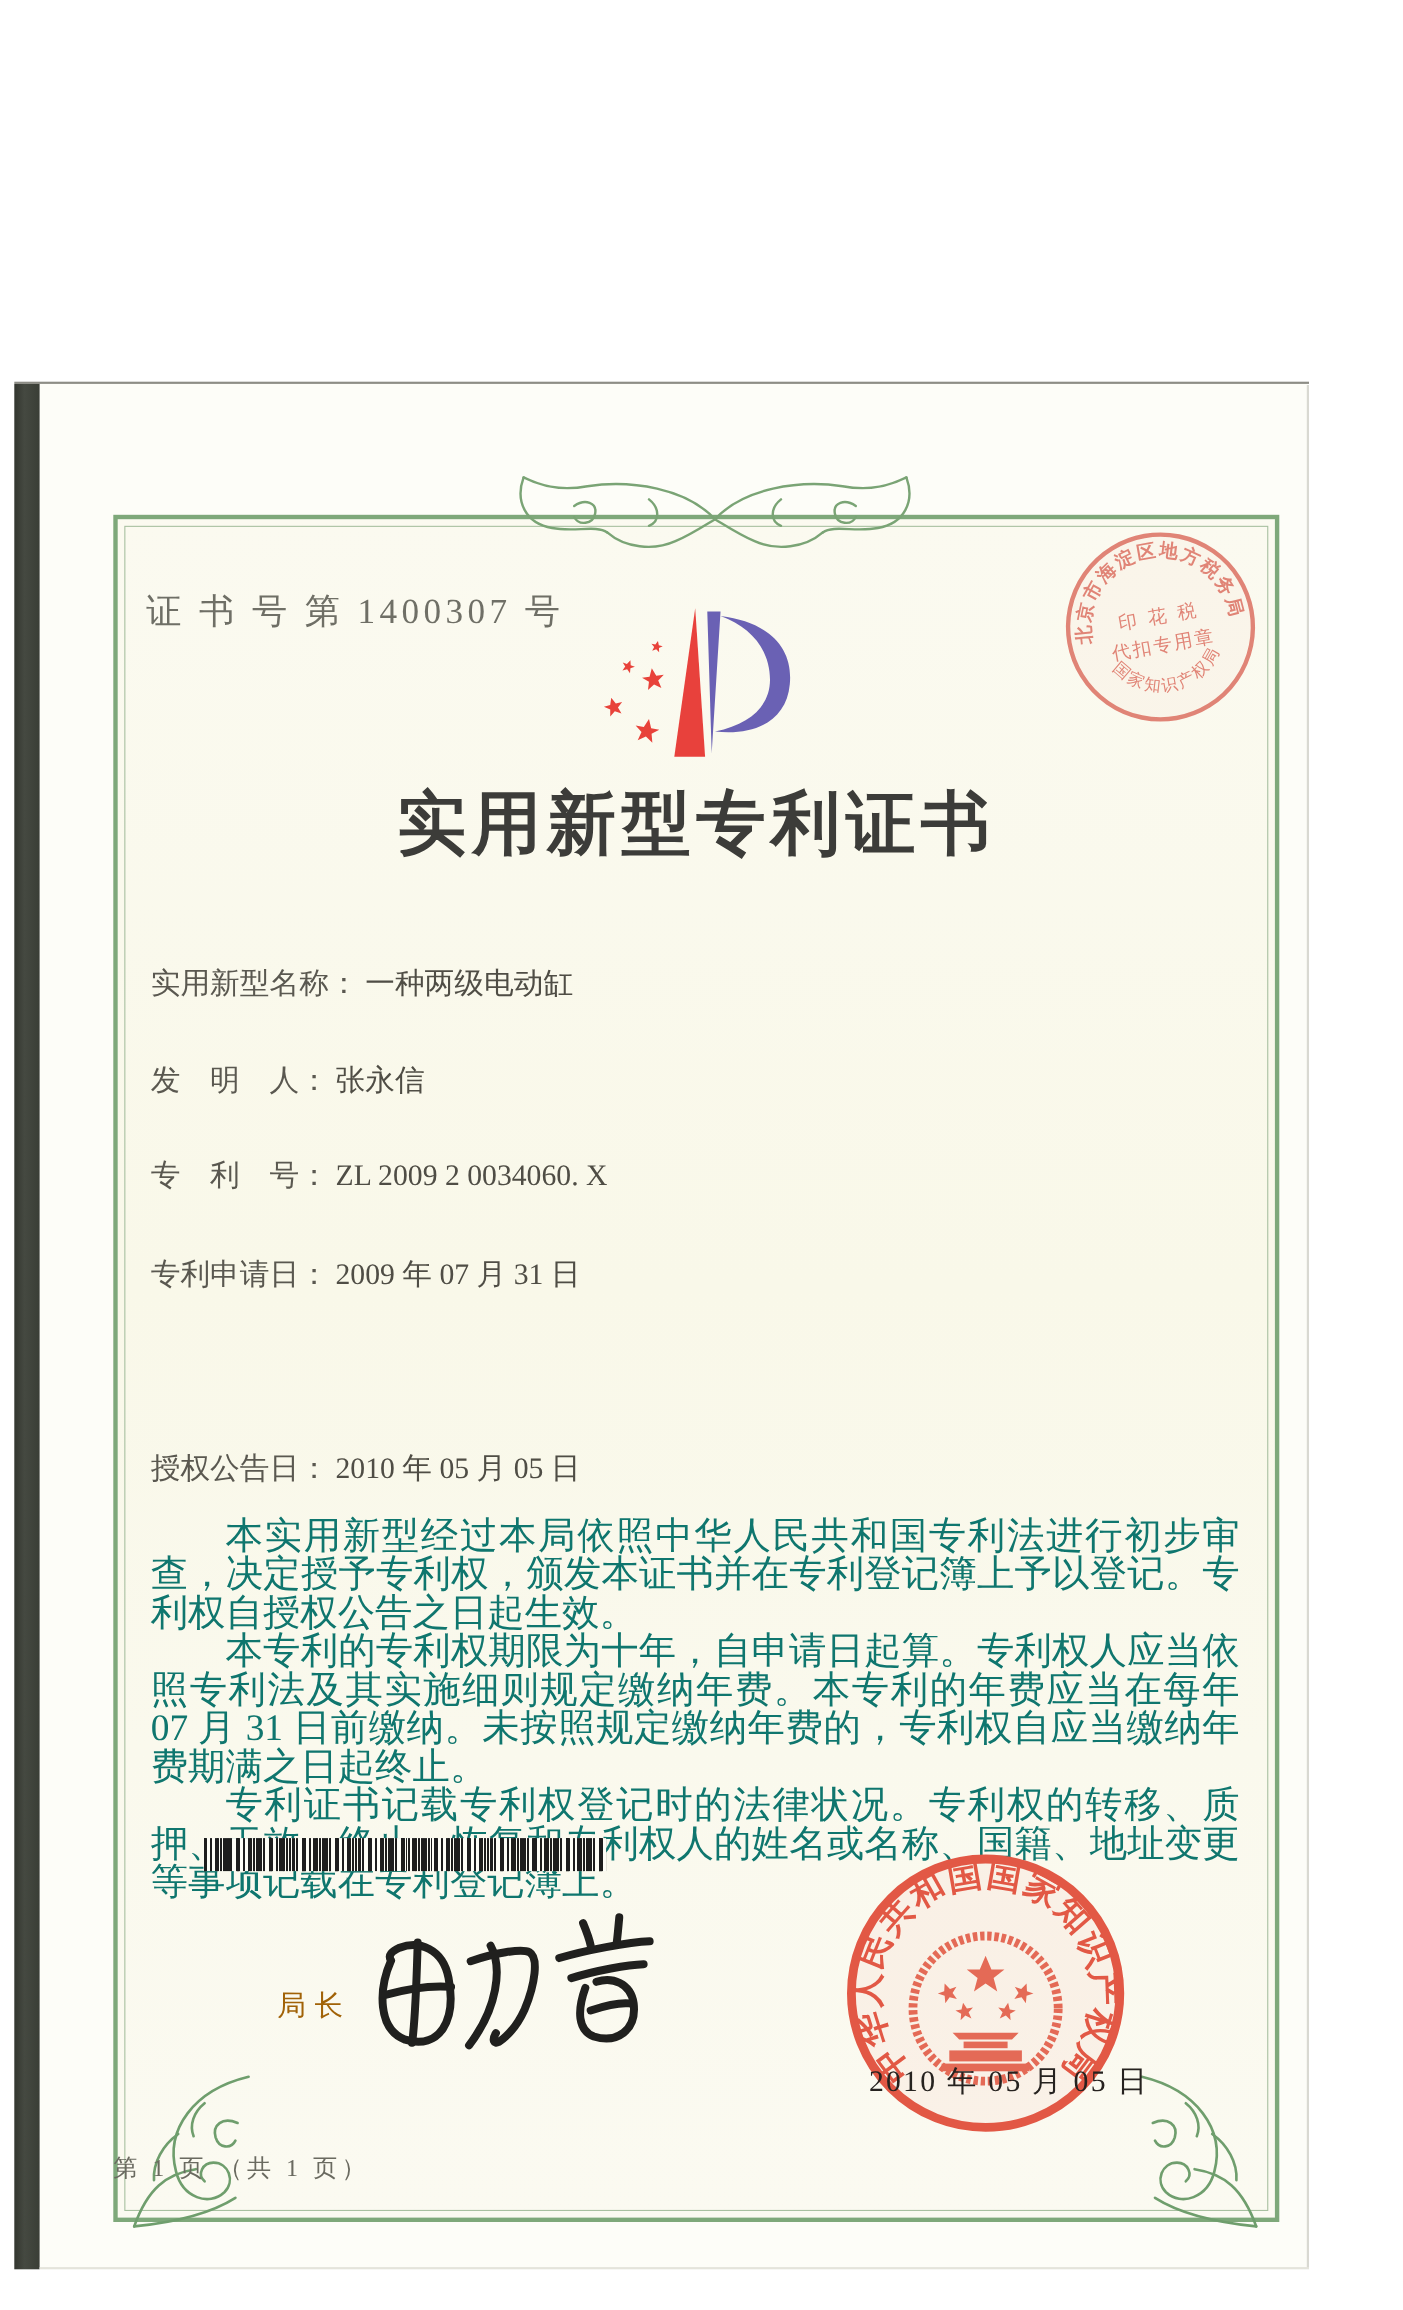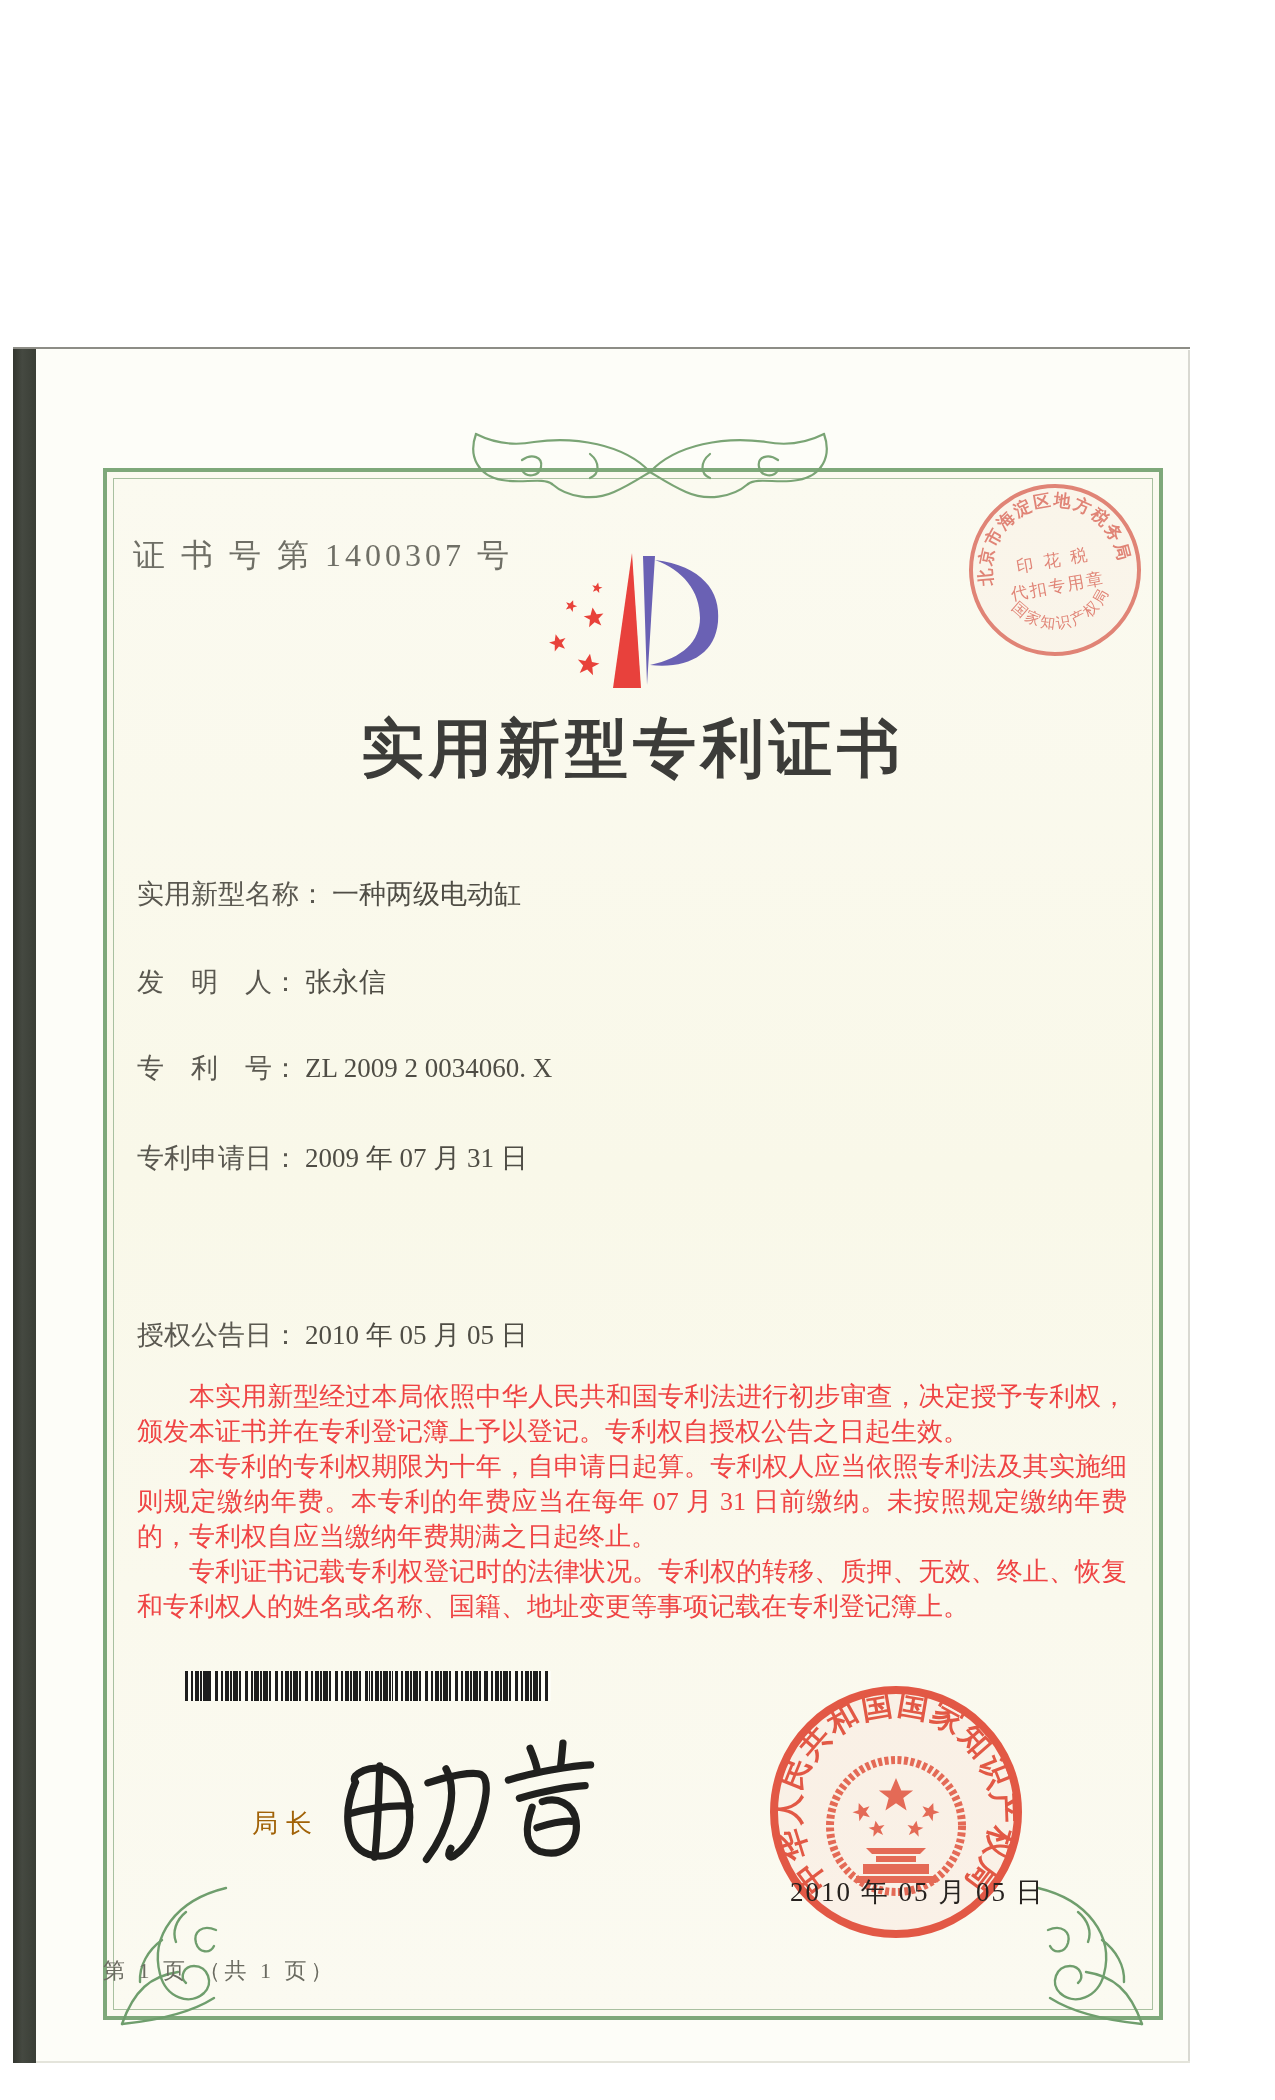--- a/index.html
+++ b/index.html
@@ -18,22 +18,22 @@
     border:4px solid #7ea87a;background:linear-gradient(180deg,#fbfaf0,#f9f8e9 45%,#fbfaf1);}
   .frame-inner{left:113px;top:478px;width:1040px;height:1532px;box-sizing:border-box;
     border:1px solid #a8c0a0;}
   
   .cert-no{left:133px;top:534px;font-size:32px;letter-spacing:4px;color:#6f6f66;}
   .title{left:103px;top:706px;width:1060px;text-align:center;font-size:63px;font-weight:600;
     letter-spacing:5px;color:#3c3c39;}
   .field{left:137px;font-size:27px;color:#5a5850;white-space:nowrap;}
   .field .val{color:#4f4d45;margin-left:6px;}
   .f0{top:876px;} .f1{top:964px;} .f2{top:1050px;} .f3{top:1140px;text-align:right;} .f4{top:1228px;} .f5{top:1317px;}
-  .body-text{left:137px;top:1379px;width:990px;font-size:26px;line-height:35px;
-    color:#ef4444;text-align:justify;}
+  .body-text{left:137px;top:1379px;width:990px;font-size:34px;line-height:35px;
+    color:#0f766e;text-align:justify;}
   .body-text p{margin:0;text-indent:2em;}
   .barcode{left:185px;top:1671px;width:366px;height:30px;background-color:#fdfdf6;
     background-image:
       repeating-linear-gradient(90deg,#1d1d1d 0 2px,transparent 2px 6px),
       repeating-linear-gradient(90deg,#1d1d1d 0 3px,transparent 3px 10px),
       repeating-linear-gradient(90deg,#1d1d1d 0 2px,transparent 2px 15px),
       repeating-linear-gradient(90deg,#1d1d1d 0 1px,transparent 1px 23px);}
   .director{left:252px;top:1806px;font-size:26px;letter-spacing:8px;color:#a16207;
     font-family:"Liberation Sans","DejaVu Sans",sans-serif;}
   .signature{left:325px;top:1732px;transform:rotate(-2deg);}

